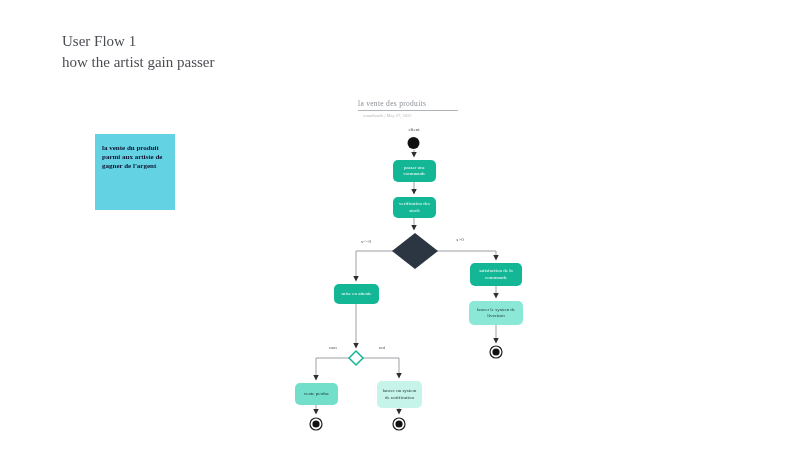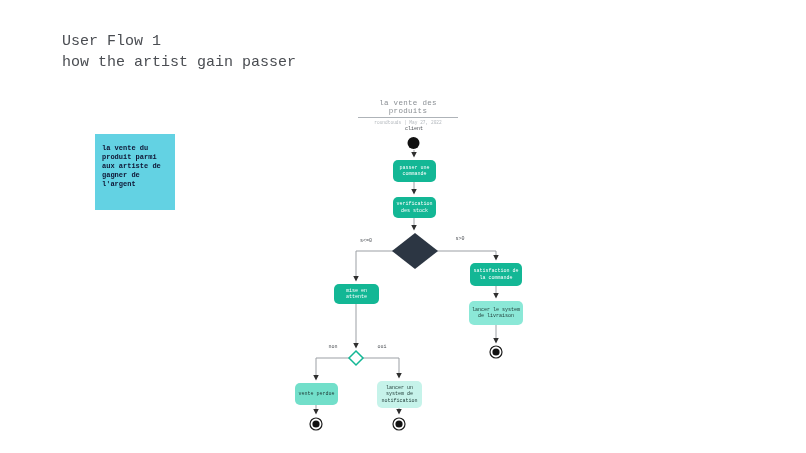--- a/index.html
+++ b/index.html
@@ -1,28 +1,28 @@
 <!DOCTYPE html>
 <html><head>
 <meta charset="utf-8">
 <style>
   html,body{margin:0;padding:0;background:#fff;}
   .canvas{
     position:relative;width:678px;height:453px;background:#ffffff;overflow:hidden;
-    font-family:Liberation Mono, monospace;
+    font-family:Liberation Serif, serif;
   }
   .page-title{
     position:absolute;left:62px;top:31px;color:#4a4d52;font-size:15px;line-height:1.4;
   }
   .sticky{
     position:absolute;left:95px;top:134px;width:80px;height:76px;background:#63d2e3;
     box-sizing:border-box;padding:10px 7px 6px 7px;color:#0f1433;font-weight:bold;
     font-size:7px;line-height:1.3;
   }
-  .flow-header{position:absolute;left:358px;top:99px;width:100px;text-align:center;}
+  .flow-header{position:absolute;left:358px;top:99px;width:100px;text-align:left;}
   .flow-title{font-size:7.5px;color:#8a8f94;letter-spacing:.3px;}
   .flow-rule{border-top:1px solid #aeb3b8;margin-top:2px;}
   .flow-sub{font-size:5px;color:#b4b9be;margin-top:2px;transform:scale(.9);}
   svg.edges{position:absolute;left:0;top:0;}
   .node{
     position:absolute;box-sizing:border-box;border-radius:5px;display:flex;
     align-items:center;justify-content:center;text-align:center;
     font-size:5px;line-height:1.3;padding:2px 3px;overflow:hidden;
   }
   .teal{background:#13b795;color:#ffffff;}

